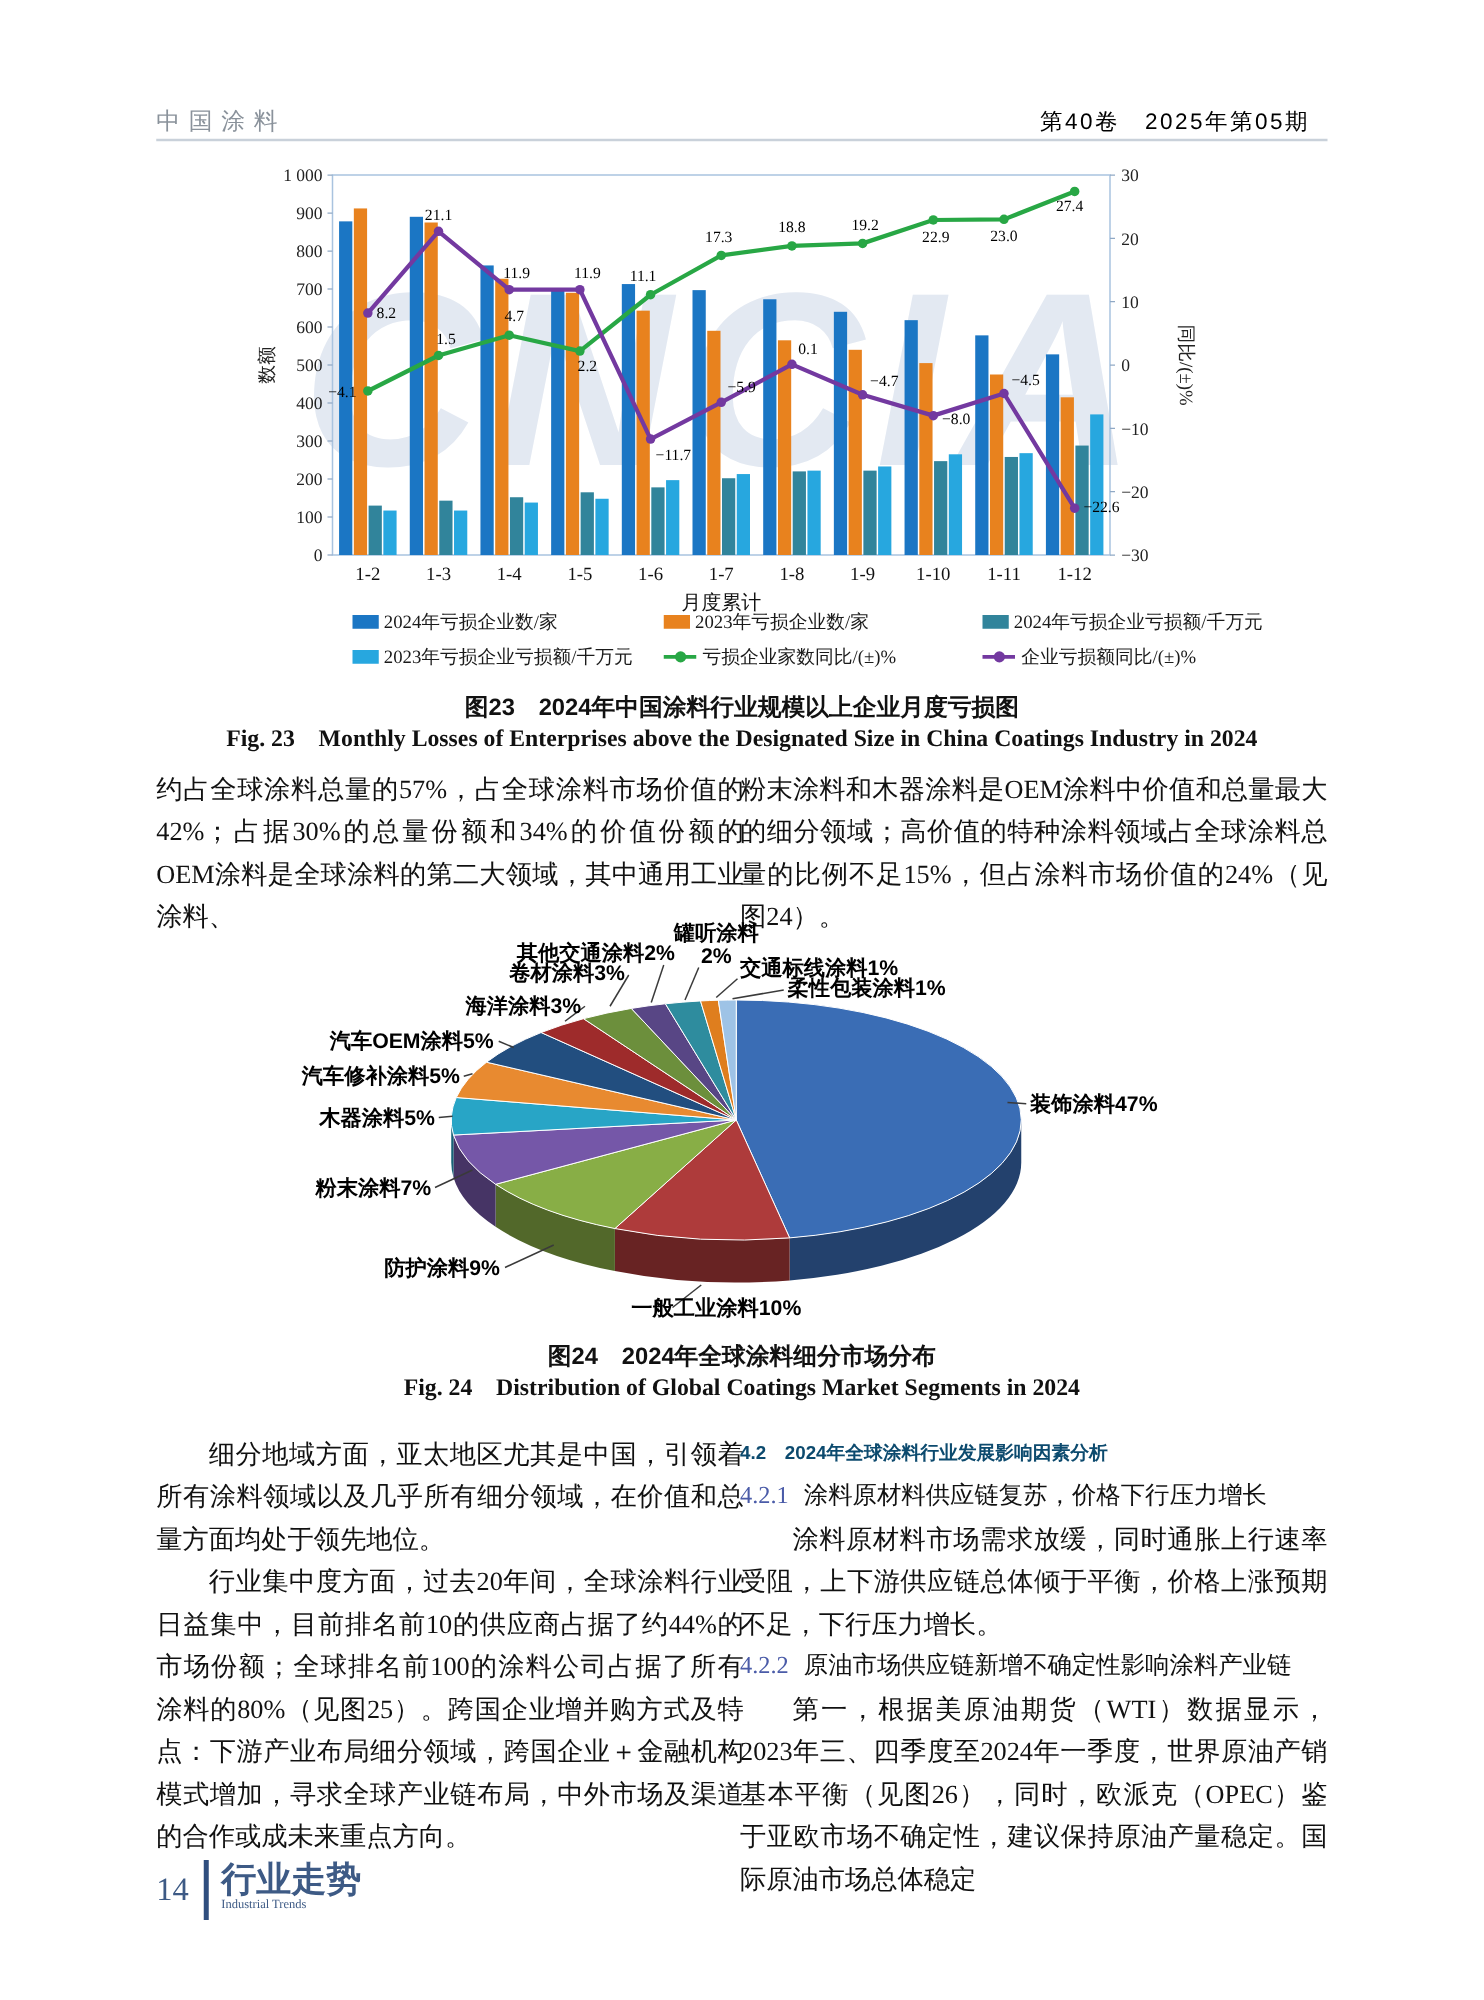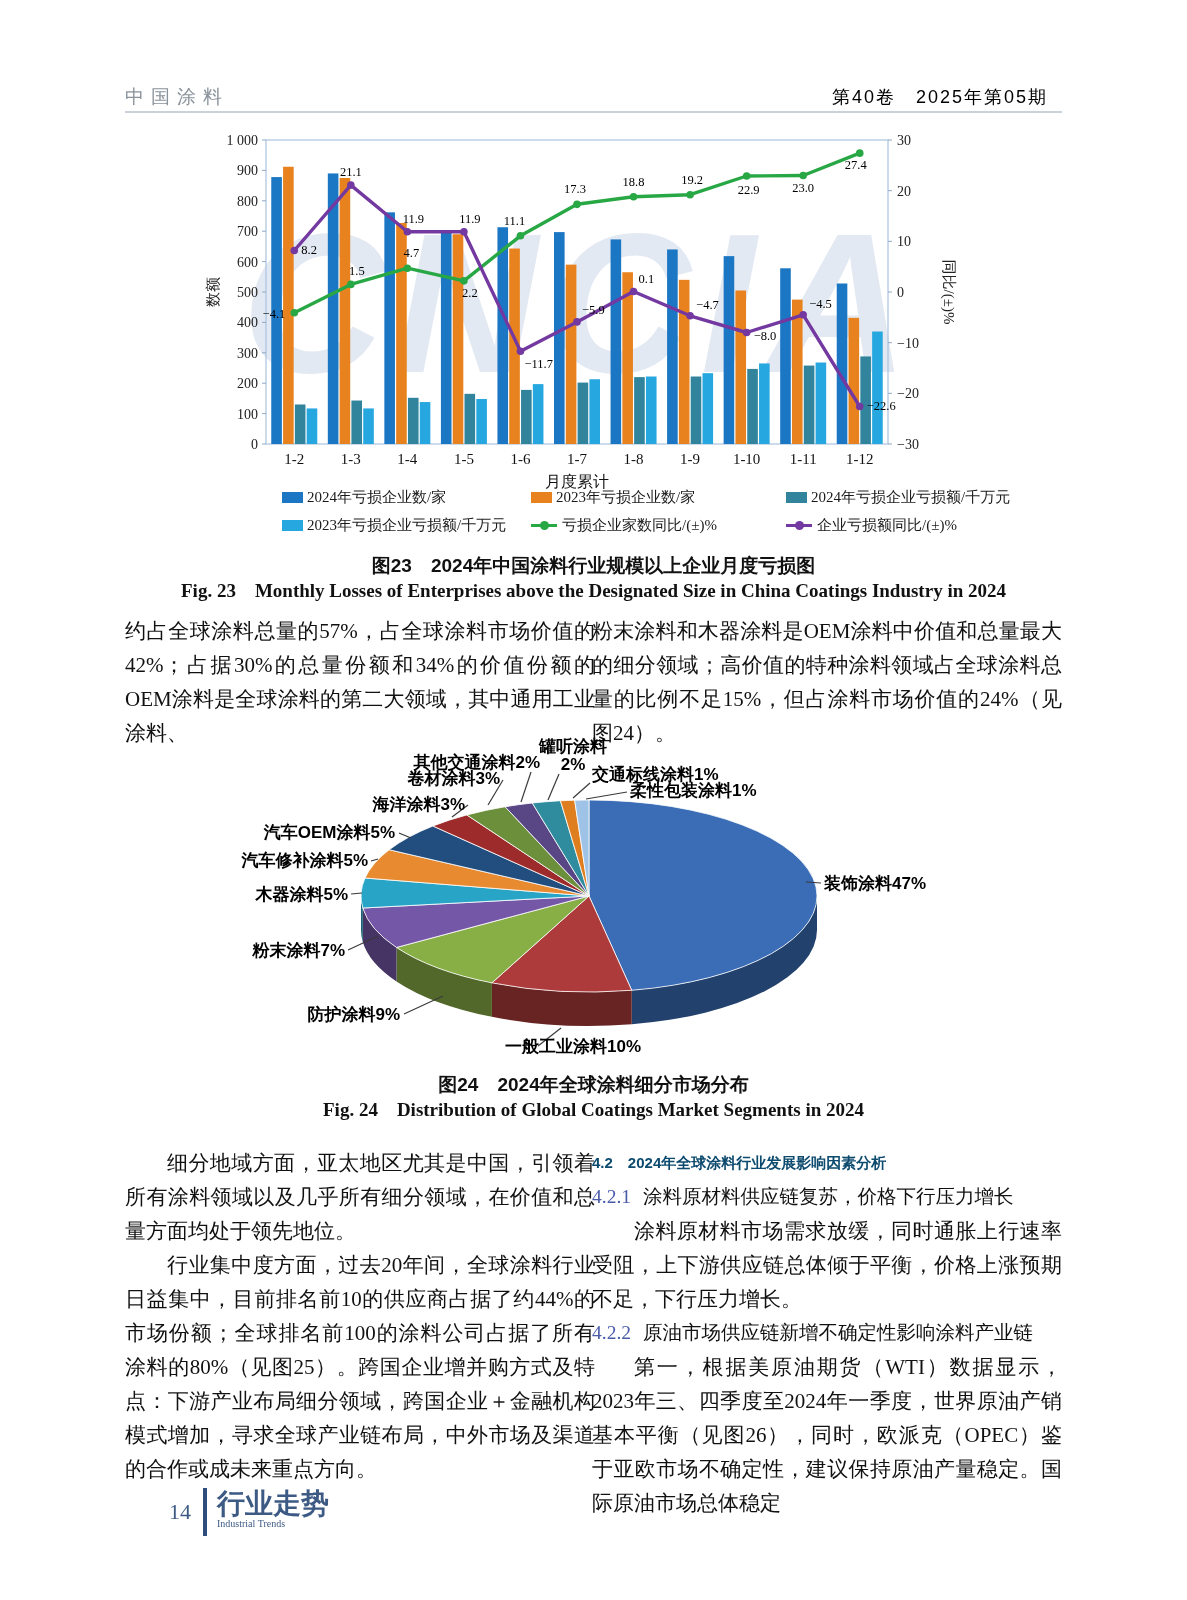--- a/index.html
+++ b/index.html
@@ -38,21 +38,21 @@
   .pie-wrap{position:absolute;left:228px;top:728px;width:764px;height:344px;}
 
   .tick{font-size:14px;fill:#222;}
   .cat{font-size:15px;fill:#111;}
   .xlabel{font-size:16px;fill:#111;}
   .dlabel{font-size:12.5px;fill:#000;}
   .axis-title{font-size:15px;fill:#222;}
   .plabel{font-size:17px;font-weight:bold;font-family:"Liberation Sans","DejaVu Sans",sans-serif;fill:#000;}
 
   .footer{position:absolute;left:125px;top:1488px;display:flex;align-items:center;color:#3D5A85;}
-  .pagenum{font-size:22px;margin-right:12px;margin-left:44px;}
+  .pagenum{font-size:26px;margin-right:12px;}
   .fbar{width:4px;height:48px;background:#2F4E7E;margin-right:10px;}
   .fsec .cn{font-family:"Liberation Sans","DejaVu Sans",sans-serif;font-weight:bold;font-size:28px;line-height:24px;}
   .fsec .en{font-size:10px;line-height:16px;}
 </style>
 </head>
 <body>
 
 <div class="page">
 
   <span class="hdr-l">中国涂料</span>

